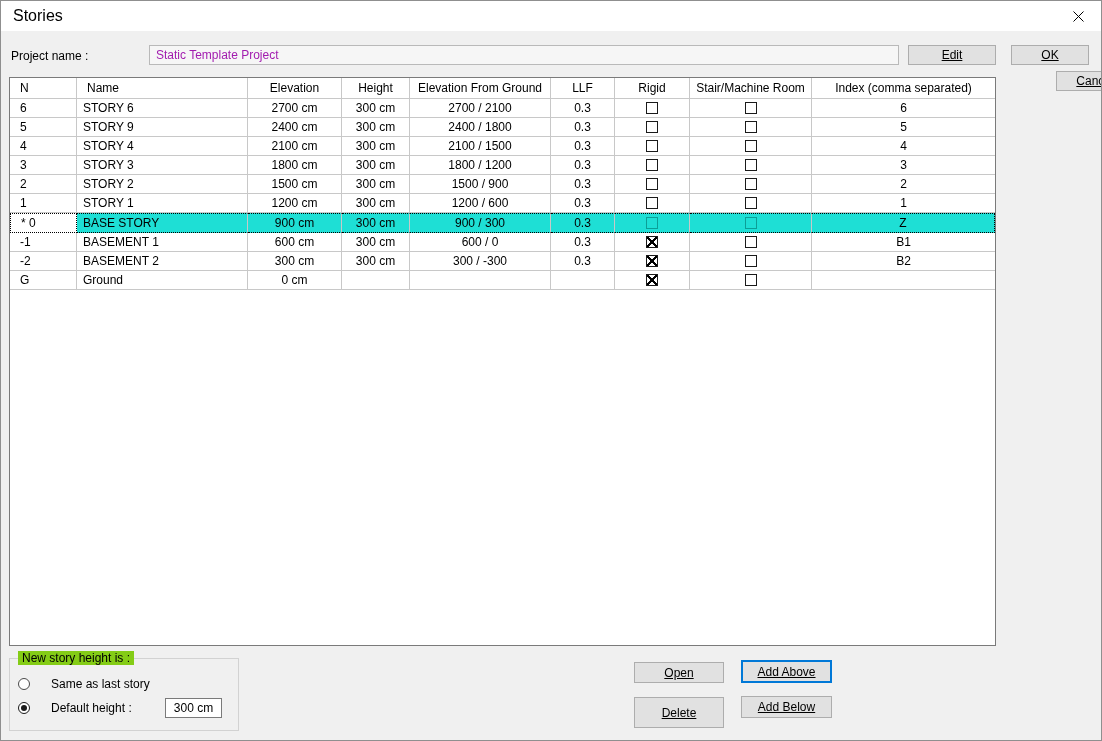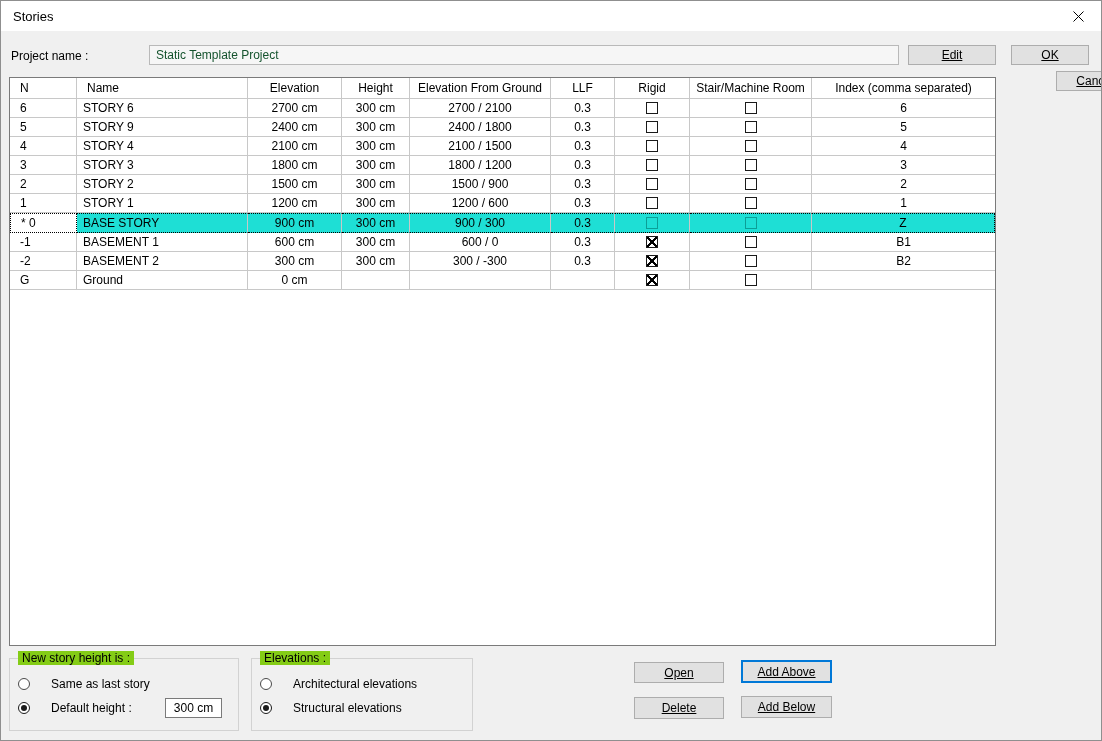--- a/index.html
+++ b/index.html
@@ -9,31 +9,31 @@
   .window {
     position: relative; width: 1102px; height: 741px;
     background: #f0f0f0; border: 1px solid #8f8f8f; overflow: hidden;
   }
 
   
   .titlebar {
     position: absolute; left: 0; top: 0; width: 100%; height: 30px;
     background: #ffffff; display: flex; align-items: center;
   }
-  .titlebar .title { padding-left: 12px; font-size: 13px; }
+  .titlebar .title { padding-left: 12px; font-size: 16px; }
   .close-btn {
     margin-left: auto; width: 45px; height: 30px;
     display: flex; align-items: center; justify-content: center; cursor: pointer;
   }
 
   
   .project-label { position: absolute; left: 10px; top: 48px; }
   .project-field {
     position: absolute; left: 148px; top: 44px; width: 750px; height: 20px;
-    background: #f6f6f6; border: 1px solid #b9b9b9; color: #14532d;
+    background: #f6f6f6; border: 1px solid #b9b9b9; color: #a21caf;
     font: 12px "Liberation Sans", sans-serif; padding: 0 6px;
   }
   .btn {
     background: #e1e1e1; border: 1px solid #adadad; color: #000;
     font: 12px "Liberation Sans", sans-serif; cursor: pointer;
     display: flex; align-items: center; justify-content: center;
     position: absolute;
     text-decoration: underline;
   }
   .btn-edit   { left: 907px;  top: 44px; width: 88px; height: 20px; }
@@ -101,21 +101,21 @@
   }
   .height-input {
     position: absolute; left: 155px; top: 39px; width: 57px; height: 20px;
     border: 1px solid #7a7a7a; background: #fff; text-align: center;
     font: 12px "Liberation Sans", sans-serif;
   }
 
   .btn-open      { left: 633px; top: 661px; width: 90px; height: 21px; }
   .btn-add-above { left: 740px; top: 659px; width: 91px; height: 23px;
                    border: 2px solid var(--focus-border, #0078d7); }
-  .btn-delete    { left: 633px; top: 696px; width: 90px; height: 22px; }
+  .btn-delete    { left: 633px; top: 696px; width: 90px; height: 31px; }
   .btn-add-below { left: 740px; top: 695px; width: 91px; height: 22px; }
 </style>
 <title>Stories</title></head>
 <body>
 
 <div class="window">
 
   <div class="titlebar">
     <span class="title">Stories</span>
     <span class="close-btn">
@@ -279,30 +279,19 @@
       <span class="radio"></span>
       <span>Same as last story</span>
     </div>
     <div class="radio-row r2">
       <span class="radio checked"></span>
       <span>Default height :</span>
     </div>
     <input class="height-input" value="300 cm" style="">
   </div>
 
-  <div class="groupbox gb-elev">
-    <span class="gb-label">Elevations :</span>
-    <div class="radio-row r1">
-      <span class="radio"></span>
-      <span>Architectural elevations</span>
-    </div>
-    <div class="radio-row r2">
-      <span class="radio checked"></span>
-      <span>Structural elevations</span>
-    </div>
-  </div>
 
   <button class="btn btn-open">Open</button>
   <button class="btn btn-add-above">Add Above</button>
   <button class="btn btn-delete">Delete</button>
   <button class="btn btn-add-below">Add Below</button>
 
 </div>
 
 </body></html>

